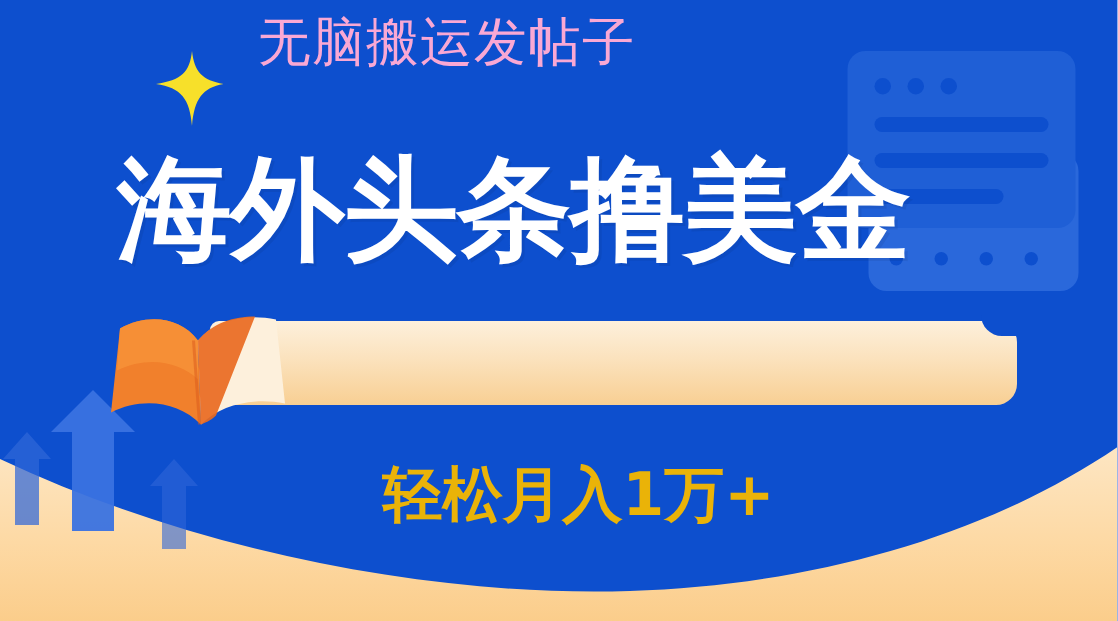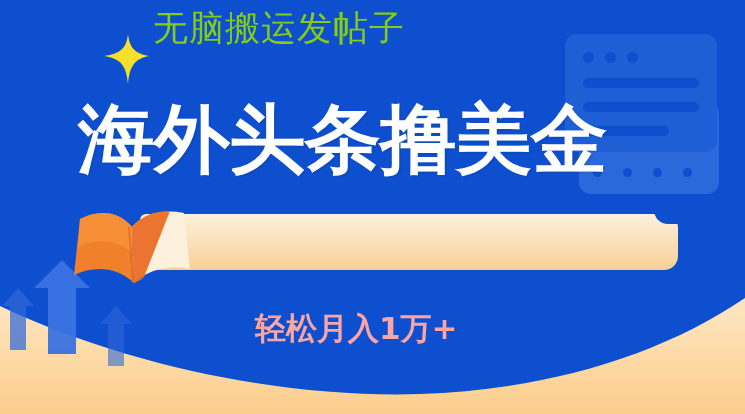--- a/index.html
+++ b/index.html
@@ -54,41 +54,41 @@
     position:absolute;inset:0;
     border-radius:6px 14px 14px 14px;
     background:linear-gradient(180deg,#fdf0dc 0%,#fbe2bd 45%,#f8cf93 100%);
   }
   .ribbon-notch{
     position:absolute;right:-2px;top:-6px;width:26px;height:16px;
     background:#0d4fce;
     border-bottom-left-radius:14px;
   }
   .ribbon-text{
-    position:absolute;left:153px;top:0;height:56px;
+    position:absolute;left:172px;top:0;height:56px;
     display:flex;align-items:center;
-    color:#84cc16;font-size:35px;font-weight:500;
+    color:#f9a8d4;font-size:35px;font-weight:500;
     letter-spacing:1px;white-space:nowrap;
     font-family:"DejaVu Sans","Liberation Sans",sans-serif;
   }
 
   
   .book{position:absolute;left:72px;top:203px;width:122px;height:86px;}
 
   
   .arrows{position:absolute;left:0;top:258px;width:150px;height:120px;}
 
   
   .bottom-curve{position:absolute;left:0;bottom:0;width:745px;height:120px;}
 
   
   .subline{
     position:absolute;left:255px;top:300px;height:58px;
     display:flex;align-items:center;
-    color:#fca5a5;font-size:31px;font-weight:bold;
+    color:#eab308;font-size:40px;font-weight:bold;
     letter-spacing:0px;white-space:nowrap;
     font-family:"DejaVu Sans","Liberation Sans",sans-serif;
   }
 </style>
 </head>
 <body>
 
 <div id="stage">
 
   <div class="deco-wrap">

